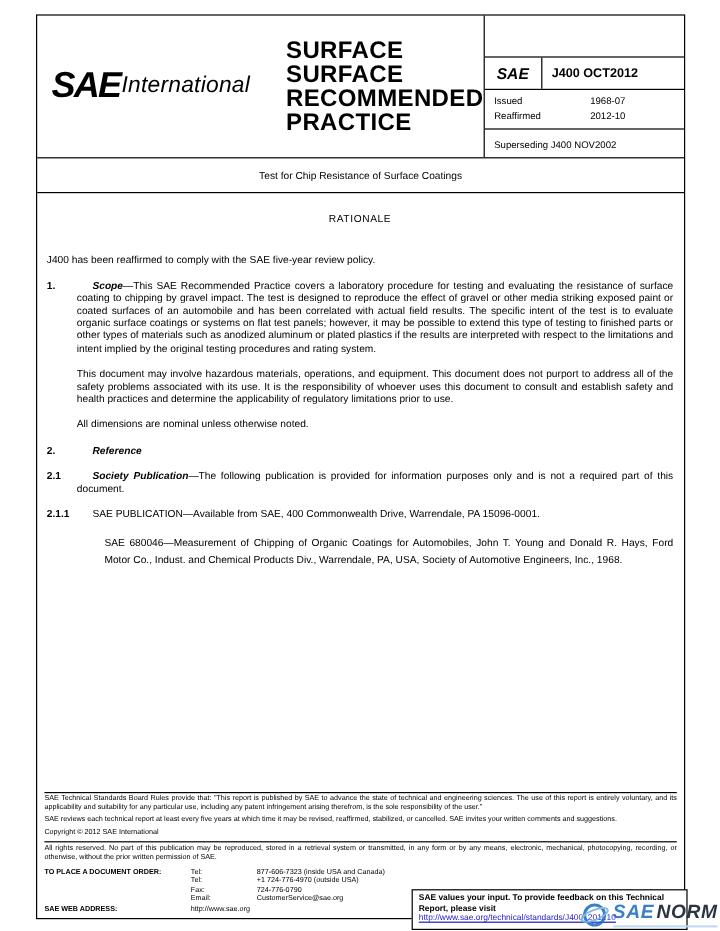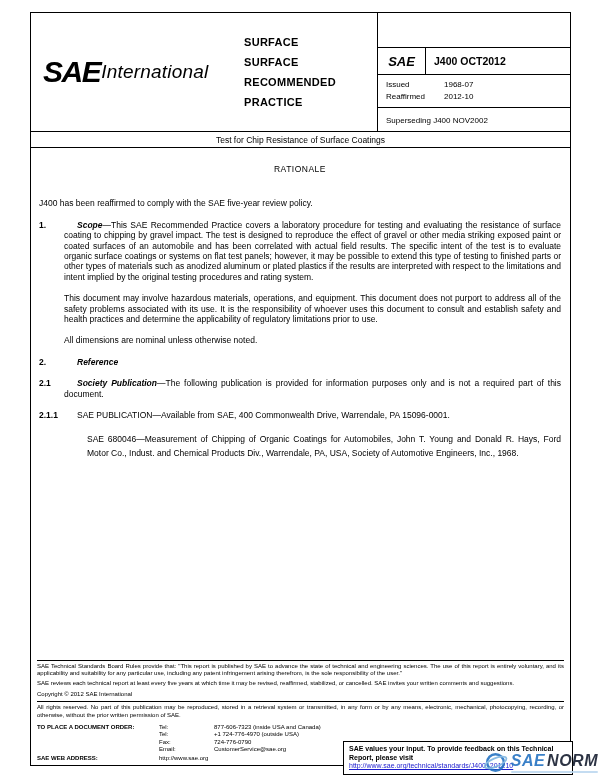--- a/index.html
+++ b/index.html
@@ -20,31 +20,31 @@
     border:1.5px solid #000;
     background:#fff;
   }
 
   
   .header { display:flex; height:118px; }
   .logo-cell { width:183px; display:flex; align-items:center; padding-left:12px; }
   .sae-mark { font-size:30px; font-weight:900; font-style:italic; letter-spacing:-1.5px; }
   .sae-intl { font-size:19px; font-style:italic; margin-left:1px; letter-spacing:.2px; }
   .title-cell { flex:1; display:flex; flex-direction:column; justify-content:center; padding-left:30px; }
-  .title-line { font-size:11px; font-weight:bold; line-height:20px; letter-spacing:.3px; }
+  .title-line { font-size:20px; font-weight:bold; line-height:20px; letter-spacing:.3px; }
   .info-cell { width:193px; border-left:1.2px solid #000; display:flex; flex-direction:column; padding-top:34px; }
   .info-row1 { display:flex; border-top:1.2px solid #000; border-bottom:1.2px solid #000; height:28px; }
   .mini-logo { width:48px; border-right:1.2px solid #000; display:flex; align-items:center; justify-content:center;
                font-weight:900; font-style:italic; font-size:13px; }
   .doc-code { flex:1; display:flex; align-items:center; padding-left:8px; font-weight:bold; font-size:10.5px; }
   .info-row2 { padding:4px 0 4px 8px; border-bottom:1.2px solid #000; }
   .date-line { display:flex; font-size:8px; line-height:12px; }
-  .date-label { width:58px; }
+  .date-label { width:80px; }
   .info-row3 { flex:1; padding:8px 0 0 8px; font-size:8px; }
-  .subtitle-row { height:17px; border-top:1.2px solid #000; border-bottom:1.2px solid #000;
+  .subtitle-row { height:30px; border-top:1.2px solid #000; border-bottom:1.2px solid #000;
                   display:flex; align-items:center; justify-content:center; font-size:8.5px; }
 
   
   .content { padding:16px 9px 0 8px; font-size:8.5px; line-height:10.4px; text-align:justify; }
   .rationale-heading { text-align:center; font-size:8.5px; letter-spacing:.5px; margin-bottom:24px; text-align-last:center; }
   .para { margin-bottom:11px; }
   .section { position:relative; margin-left:25px; }
   .secnum { position:absolute; left:-25px; top:0; font-weight:bold; }
   .sectitle { font-weight:bold; font-style:italic; margin-left:13px; }
   .sectitle.plain { font-weight:normal; font-style:normal; }

